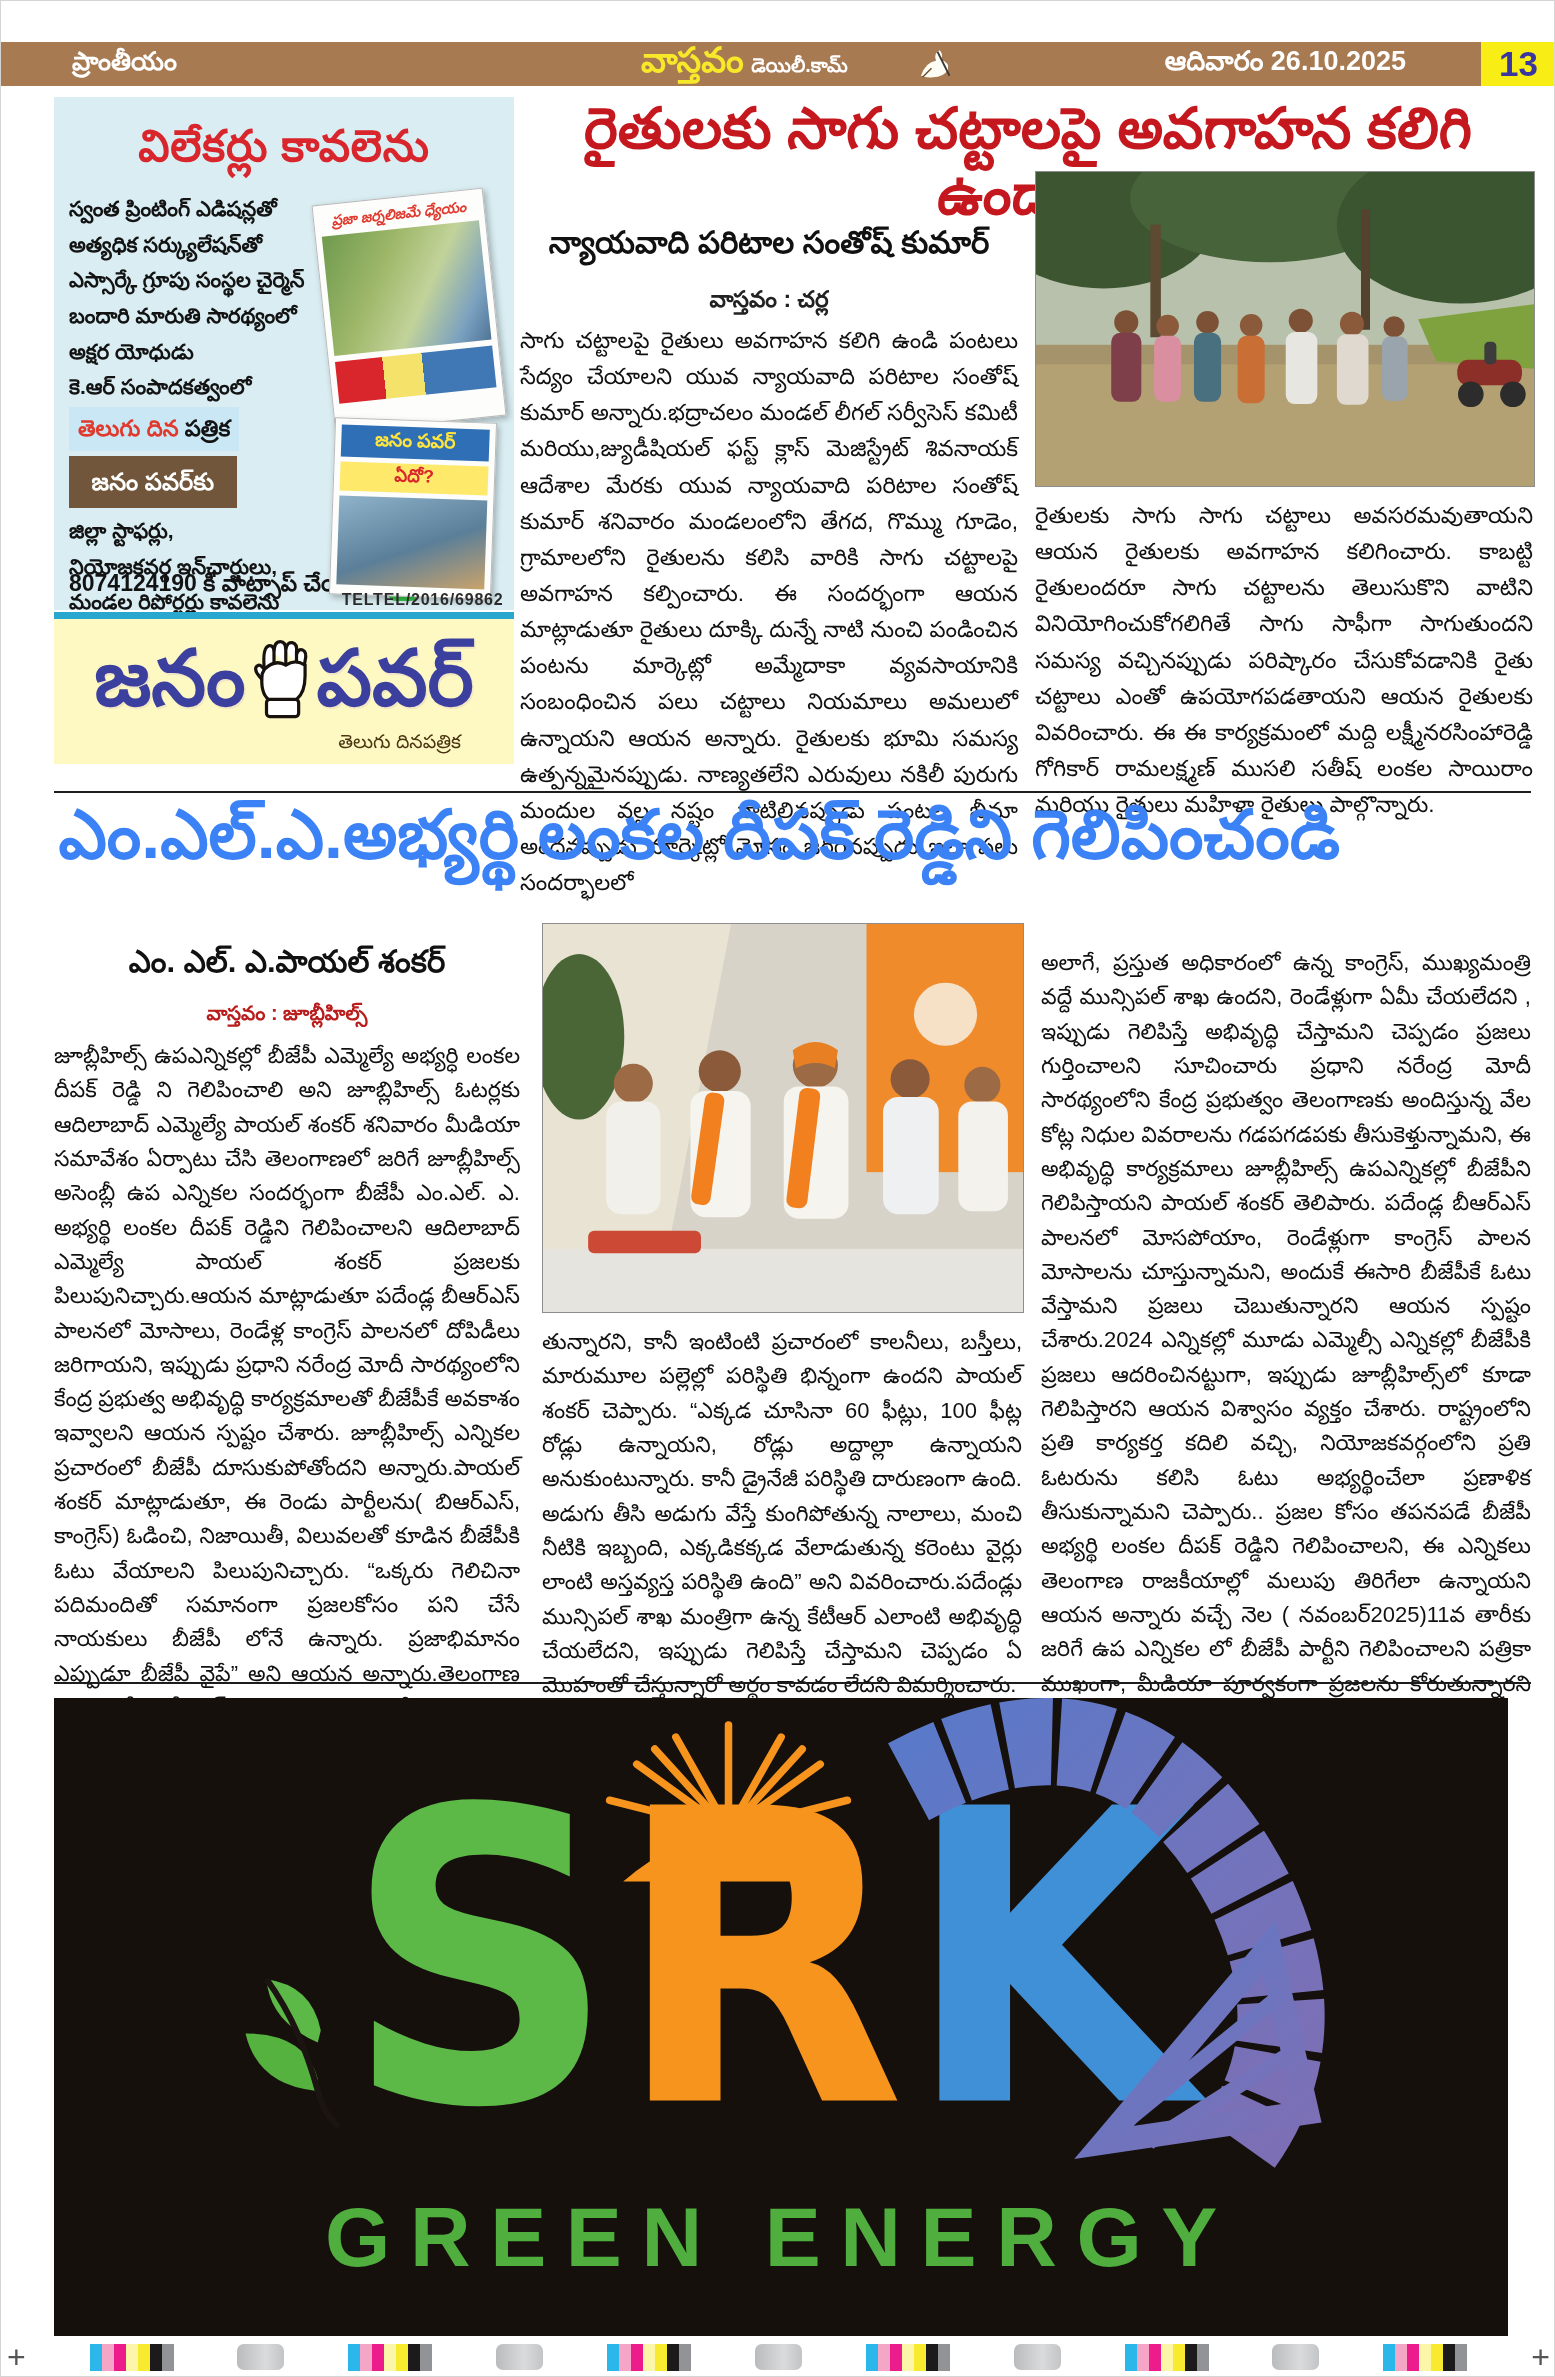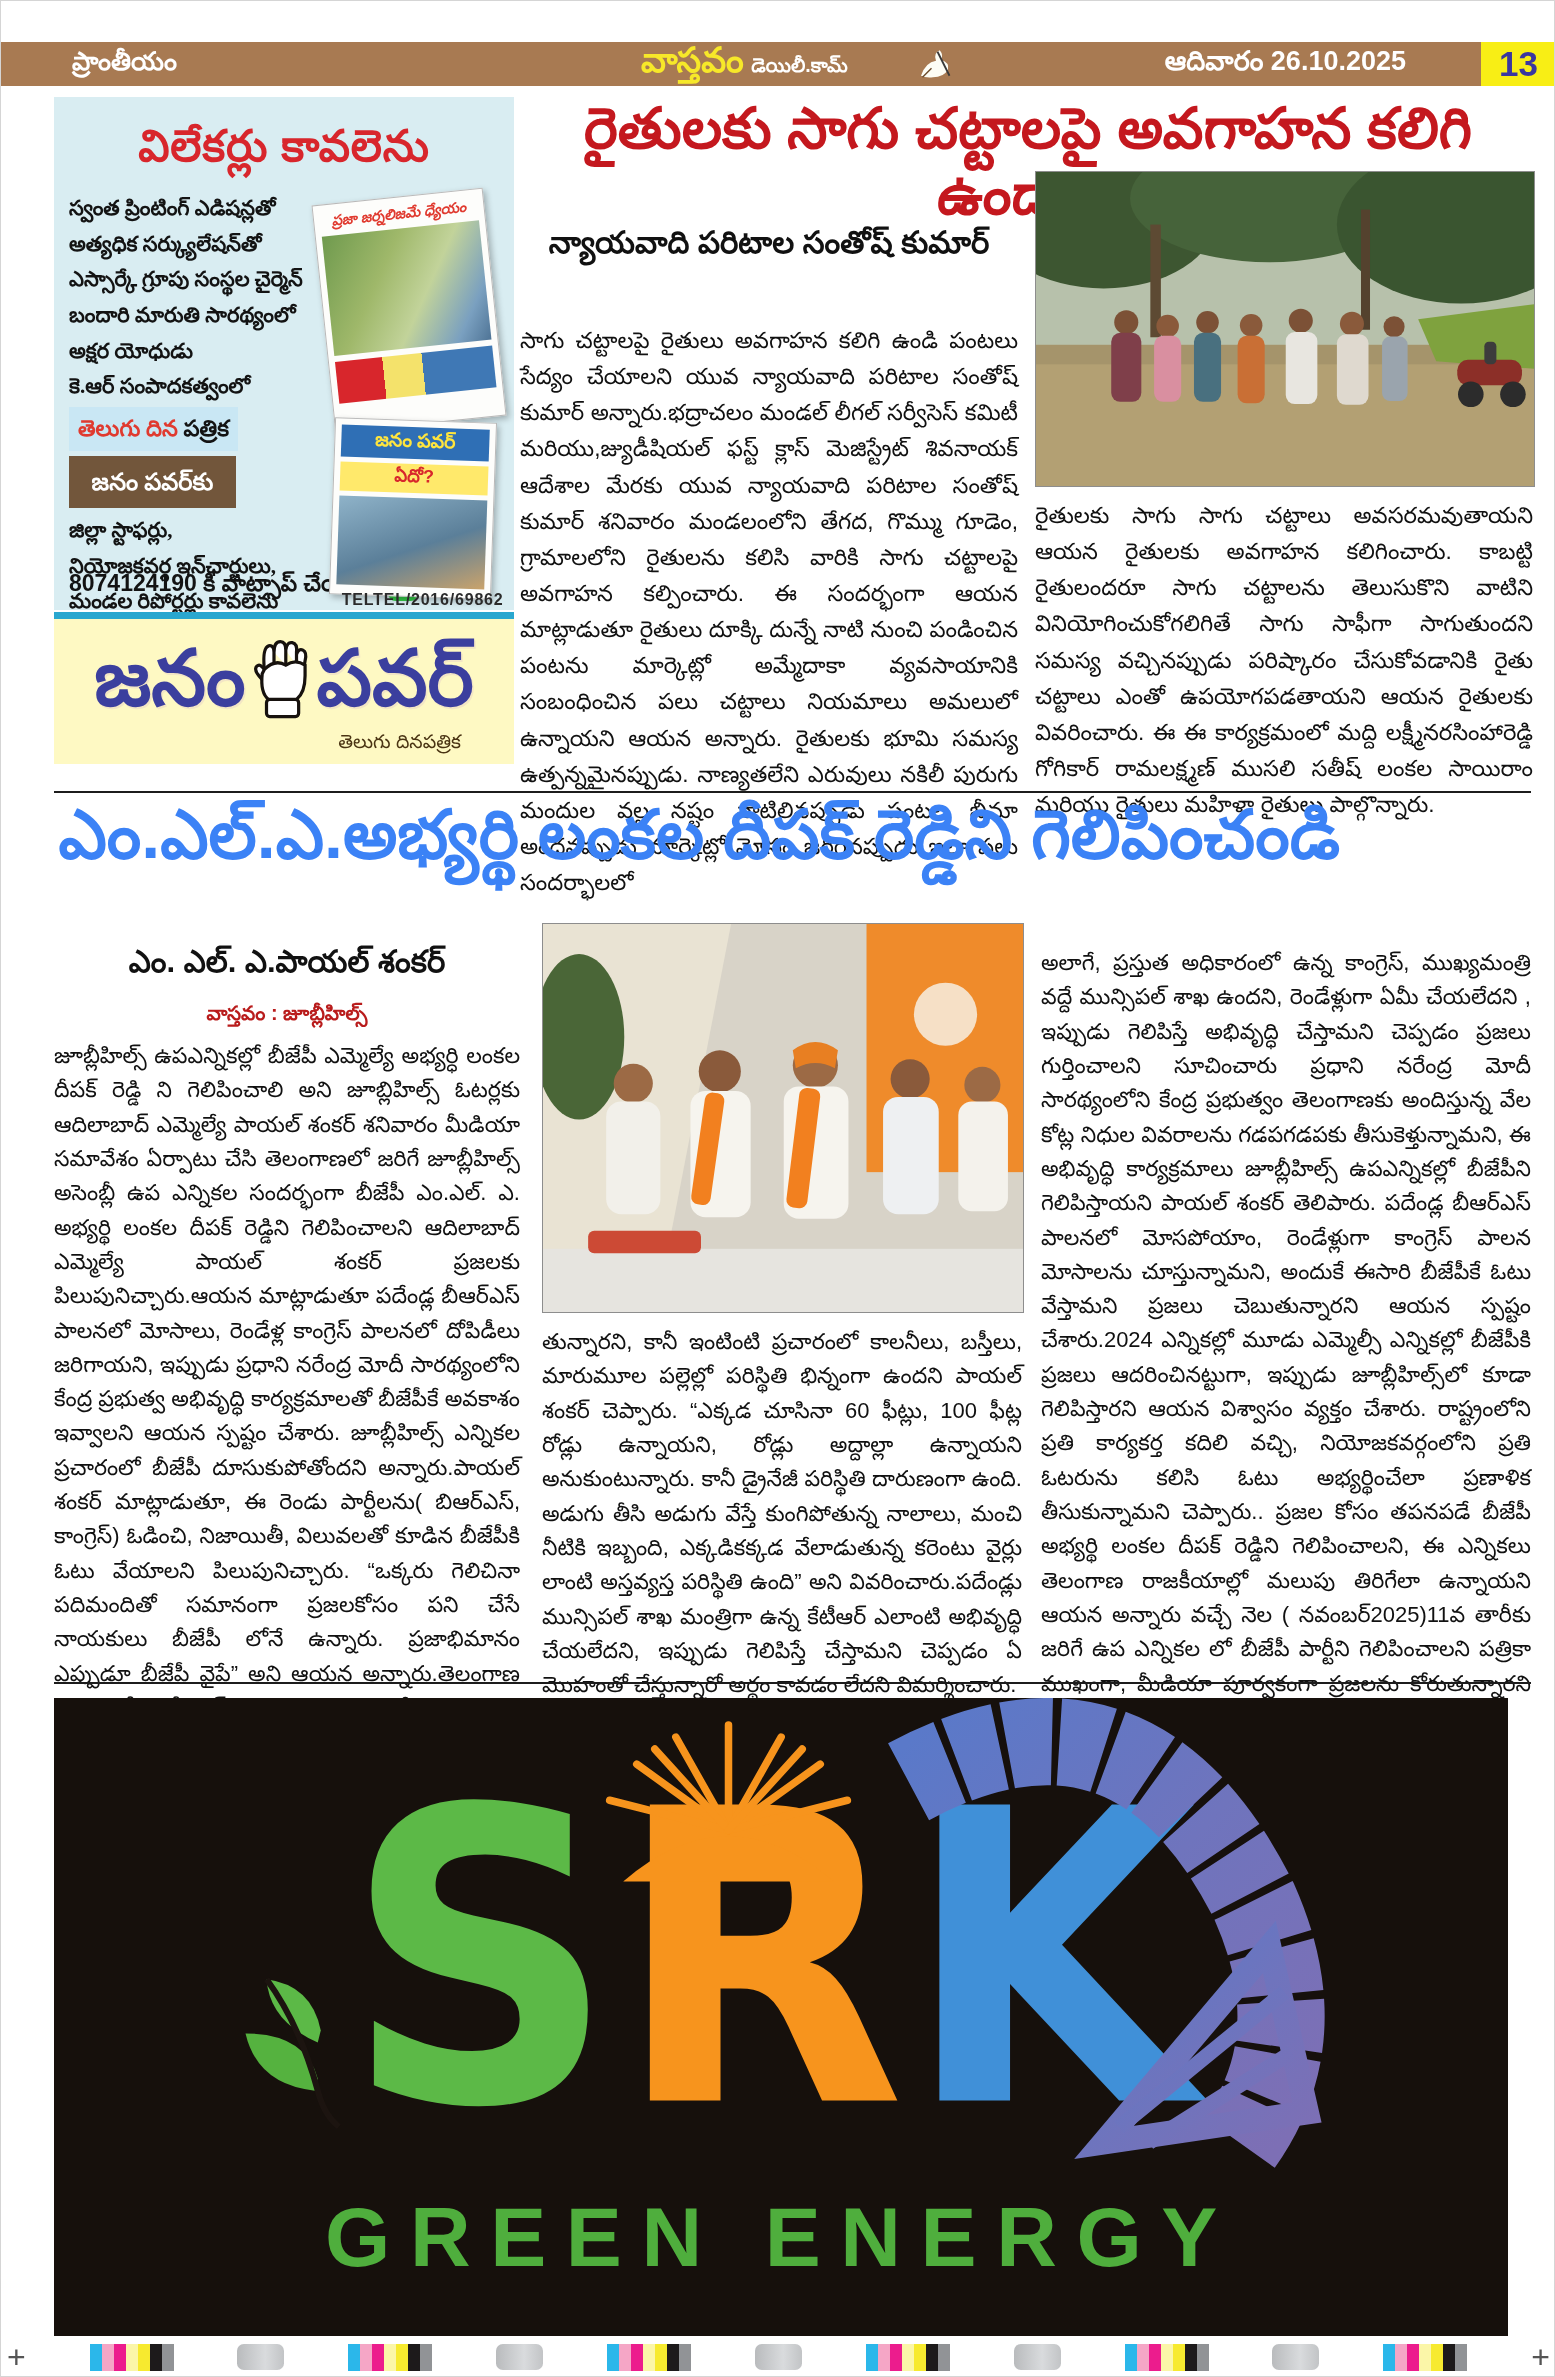--- a/index.html
+++ b/index.html
@@ -14,21 +14,21 @@
   .brand-suffix{color:#fff;font-size:19.6px;font-weight:bold;}
   .header-bird{position:absolute;left:914px;top:4.5px;}
   .header-date{position:absolute;right:150px;top:50%;transform:translateY(-50%);color:#fff;font-size:27px;font-weight:bold;}
   .page-num{position:absolute;right:0;top:0;width:75px;height:44px;background:#f8ee15;color:#3a36a0;
             font-size:35px;font-weight:800;display:flex;align-items:center;justify-content:center;}
 
   
   .ad1{position:absolute;left:53px;top:96px;width:460px;height:513px;background:#d9edf2;padding:24px 15px;box-sizing:border-box;}
   .ad1-title{text-align:center;font-size:44px;font-weight:800;color:#d8262c;letter-spacing:0.8px;}
   .ad1-body{position:relative;margin-top:9px;height:376px;}
-  .ad1-lines{width:252px;font-size:21px;font-weight:bold;color:#131313;line-height:1.7;font-family:Liberation Serif, serif;}
+  .ad1-lines{width:252px;font-size:21px;font-weight:bold;color:#131313;line-height:1.7;}
   .ad1-line{white-space:nowrap;}
   .box-green{display:inline-block;background:#8fd3ac;color:#131313;font-size:33px;font-weight:bold;padding:7.5px 16.6px;margin:6px 0 4.5px 0;}
   .box-paper{display:inline-block;background:#c9e7f4;font-size:22.6px;font-weight:bold;padding:3px 9px;margin:1.5px 0;}
   .box-paper .red{color:#e03a2f;}
   .box-brand{display:inline-block;background:#72563b;color:#fff;font-size:24px;font-weight:bold;padding:6px 22.6px;margin:3px 0 4.5px 0;}
   .ad1-phone{display:flex;align-items:center;gap:9px;font-size:23px;font-weight:800;color:#131313;margin-top:3px;}
   .wa-icon{width:30px;height:30px;border-radius:7.5px;background:#35c948;display:inline-flex;align-items:center;justify-content:center;flex:0 0 auto;}
   .ad1-reg{position:absolute;right:10.5px;bottom:1.5px;font-size:16px;font-weight:bold;color:#2b2b2b;letter-spacing:0.8px;}
 
   .mockup{position:absolute;right:-4.5px;top:-6px;width:184px;height:421px;}
@@ -167,20 +167,21 @@
         </svg>
       </span>
       <span>పవర్</span>
     </div>
     <div class="janam-tag">తెలుగు దినపత్రిక</div>
   </div>
 
   <div class="art1">
     <div class="art1-head">రైతులకు సాగు చట్టాలపై అవగాహన కలిగి ఉండాలి</div>
     <div class="art1-sub">న్యాయవాది పరిటాల సంతోష్ కుమార్</div>
+    <div class="art1-by">వాస్తవం : చర్ల</div>
     <div class="art1-c1">సాగు చట్టాలపై రైతులు అవగాహన కలిగి ఉండి పంటలు సేద్యం చేయాలని యువ న్యాయవాది పరిటాల సంతోష్ కుమార్ అన్నారు.భద్రాచలం మండల్ లీగల్ సర్వీసెస్ కమిటీ మరియు,జ్యుడీషియల్ ఫస్ట్ క్లాస్ మెజిస్ట్రేట్ శివనాయక్ ఆదేశాల మేరకు యువ న్యాయవాది పరిటాల సంతోష్ కుమార్ శనివారం మండలంలోని తేగద, గొమ్ము గూడెం, గ్రామాలలోని రైతులను కలిసి వారికి సాగు చట్టాలపై అవగాహన కల్పించారు. ఈ సందర్భంగా ఆయన మాట్లాడుతూ రైతులు దూక్కి దున్నే నాటి నుంచి పండించిన పంటను మార్కెట్లో అమ్మేదాకా వ్యవసాయానికి సంబంధించిన పలు చట్టాలు నియమాలు అమలులో ఉన్నాయని ఆయన అన్నారు. రైతులకు భూమి సమస్య ఉత్పన్నమైనప్పుడు. నాణ్యతలేని ఎరువులు నకిలీ పురుగు మందుల వల్ల నష్టం వాటిలినప్పుడు పంటల బీమా అందనప్పుడు మార్కెట్లో మోసం జరిగినప్పుడు ఇలా పలు సందర్భాలలో</div>
 
     <div class="art1-photo">
       <svg width="100%" height="100%" viewBox="0 0 662 418" preserveAspectRatio="none">
         <rect width="662" height="418" fill="#b7c1ab"></rect>
         <ellipse cx="90" cy="60" rx="150" ry="95" fill="#3d5631"></ellipse>
         <ellipse cx="310" cy="35" rx="185" ry="85" fill="#46633a"></ellipse>
         <ellipse cx="565" cy="70" rx="165" ry="105" fill="#3a5530"></ellipse>
         <rect x="152" y="70" width="14" height="150" fill="#5d4a33"></rect>
         <rect x="432" y="50" width="12" height="160" fill="#54422e"></rect>

